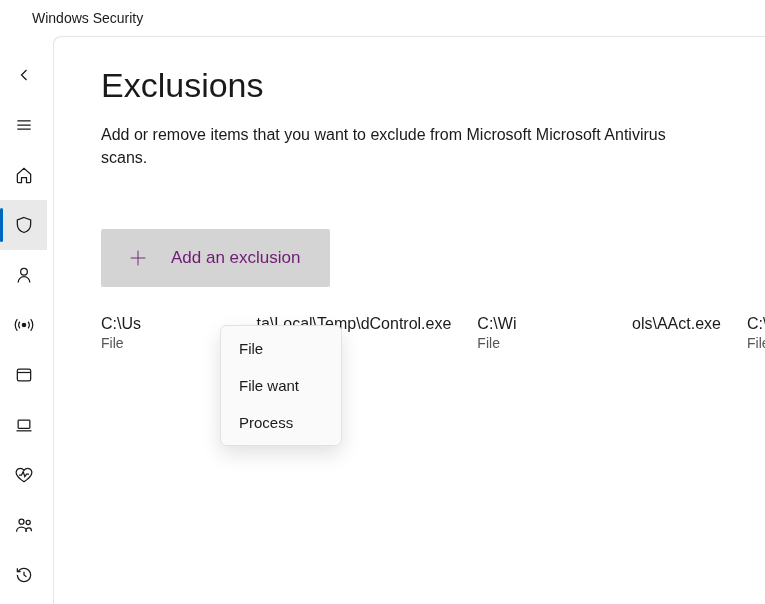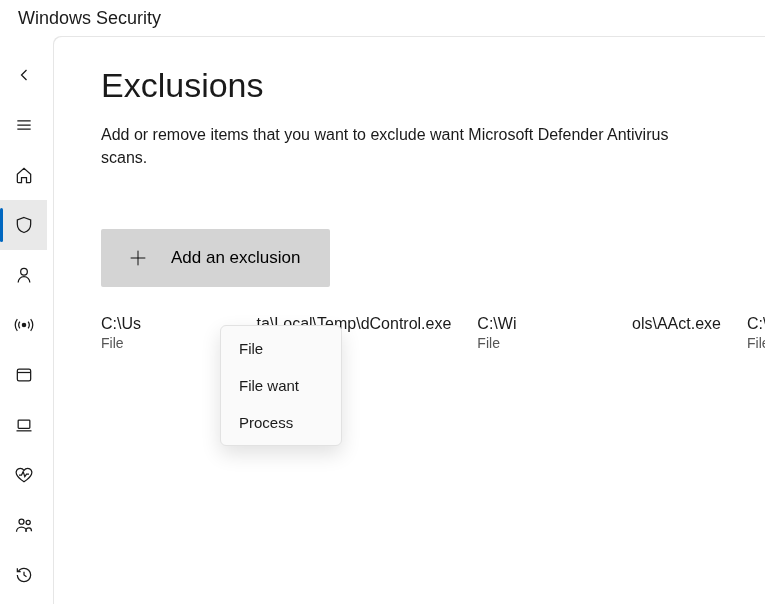--- a/index.html
+++ b/index.html
@@ -1,32 +1,32 @@
 <!DOCTYPE html>
 <html><head>
   <meta charset="utf-8">
   <style>
     * { margin: 0; padding: 0; box-sizing: border-box; font-family: "Segoe UI", -apple-system, sans-serif; }
     body { width: 765px; height: 604px; background: #fff; overflow: hidden; position: relative; }
     
-    .title-bar { height: 36px; padding-left: 18px; display: flex; align-items: center; font-size: 18px; color: #1a1a1a; text-align: center; }
+    .title-bar { height: 36px; padding-left: 32px; display: flex; align-items: center; font-size: 14px; color: #1a1a1a; text-align: center; }
     
     .main-area { position: absolute; top: 36px; left: 0; right: 0; bottom: 0; display: flex; }
     
     .sidebar { width: 47px; height: 100%; background: #fff; display: flex; flex-direction: column; padding-top: 14px; gap: 0; }
     .sidebar-item { width: 47px; height: 50px; display: flex; align-items: center; justify-content: center; color: #1a1a1a; cursor: pointer; position: relative; }
     .sidebar-item.active { background: #e9e9e9; }
     .sidebar-item.active::before { content: ""; position: absolute; left: 0; top: 8px; bottom: 8px; width: 3px; background: #0067c0; border-radius: 2px; }
     .sidebar-item svg { width: 20px; height: 20px; }
     
     .content { flex: 1; background: #fff; border-top-left-radius: 8px; margin-left: 6px; padding: 30px 40px 0 48px; position: relative; box-shadow: inset 1px 1px 0 #e6e6e6; }
     .page-title { font-size: 34px; font-weight: 400; color: #1a1a1a; margin-bottom: 18px; letter-spacing: 0; }
     .page-desc { font-size: 16px; color: #1a1a1a; line-height: 1.45; max-width: 600px; margin-bottom: 60px; }
     
-    .add-button { display: inline-flex; align-items: center; gap: 22px; padding: 18px 30px 18px 26px; background: #d4d4d4; border: none; font-size: 17px; color: #000000; cursor: pointer; border-radius: 2px; }
+    .add-button { display: inline-flex; align-items: center; gap: 22px; padding: 18px 30px 18px 26px; background: #d4d4d4; border: none; font-size: 17px; color: #701a75; cursor: pointer; border-radius: 2px; }
     .add-button svg { width: 22px; height: 22px; }
     
     .exclusions-list { margin-top: 28px; display: flex; flex-direction: row; gap: 26px; }
     .exclusion-item { cursor: pointer; }
     .exclusion-path { font-size: 16px; color: #1a1a1a; }
     .exclusion-type { font-size: 14px; color: #555; margin-top: 2px; }
     
     .dropdown { position: absolute; left: 167px; top: 289px; width: 122px; background: #fafafa; border: 1px solid #e2e2e2; border-radius: 6px; box-shadow: 0 8px 20px rgba(0,0,0,0.12); padding: 4px 0; z-index: 100; }
     .dropdown-item { padding: 10px 18px; font-size: 15px; color: #1a1a1a; cursor: pointer; }
   </style>
@@ -99,21 +99,21 @@
     <div class="sidebar-item">
       <svg viewBox="0 0 24 24" fill="none" stroke="currentColor" stroke-width="1.5">
           <path d="M4 12a8 8 0 108-8 8 8 0 00-7 4M4 4v4h4"></path>
           <path d="M12 8v4l3 2"></path>
         </svg>
     </div>
   </div>
 
   <div class="content">
     <h1 class="page-title">Exclusions</h1>
-    <p class="page-desc">Add or remove items that you want to exclude want Microsoft Defender Antivirus scans.</p>
+    <p class="page-desc">Add or remove items that you want to exclude from Microsoft Microsoft Antivirus scans.</p>
 
     <button class="add-button">
       <svg viewBox="0 0 24 24" fill="none" stroke="currentColor" stroke-width="1">
           <path d="M12 4v16M4 12h16"></path>
         </svg>
       <span>Add an exclusion</span>
     </button>
 
     <div class="exclusions-list">
       <div class="exclusion-item">

